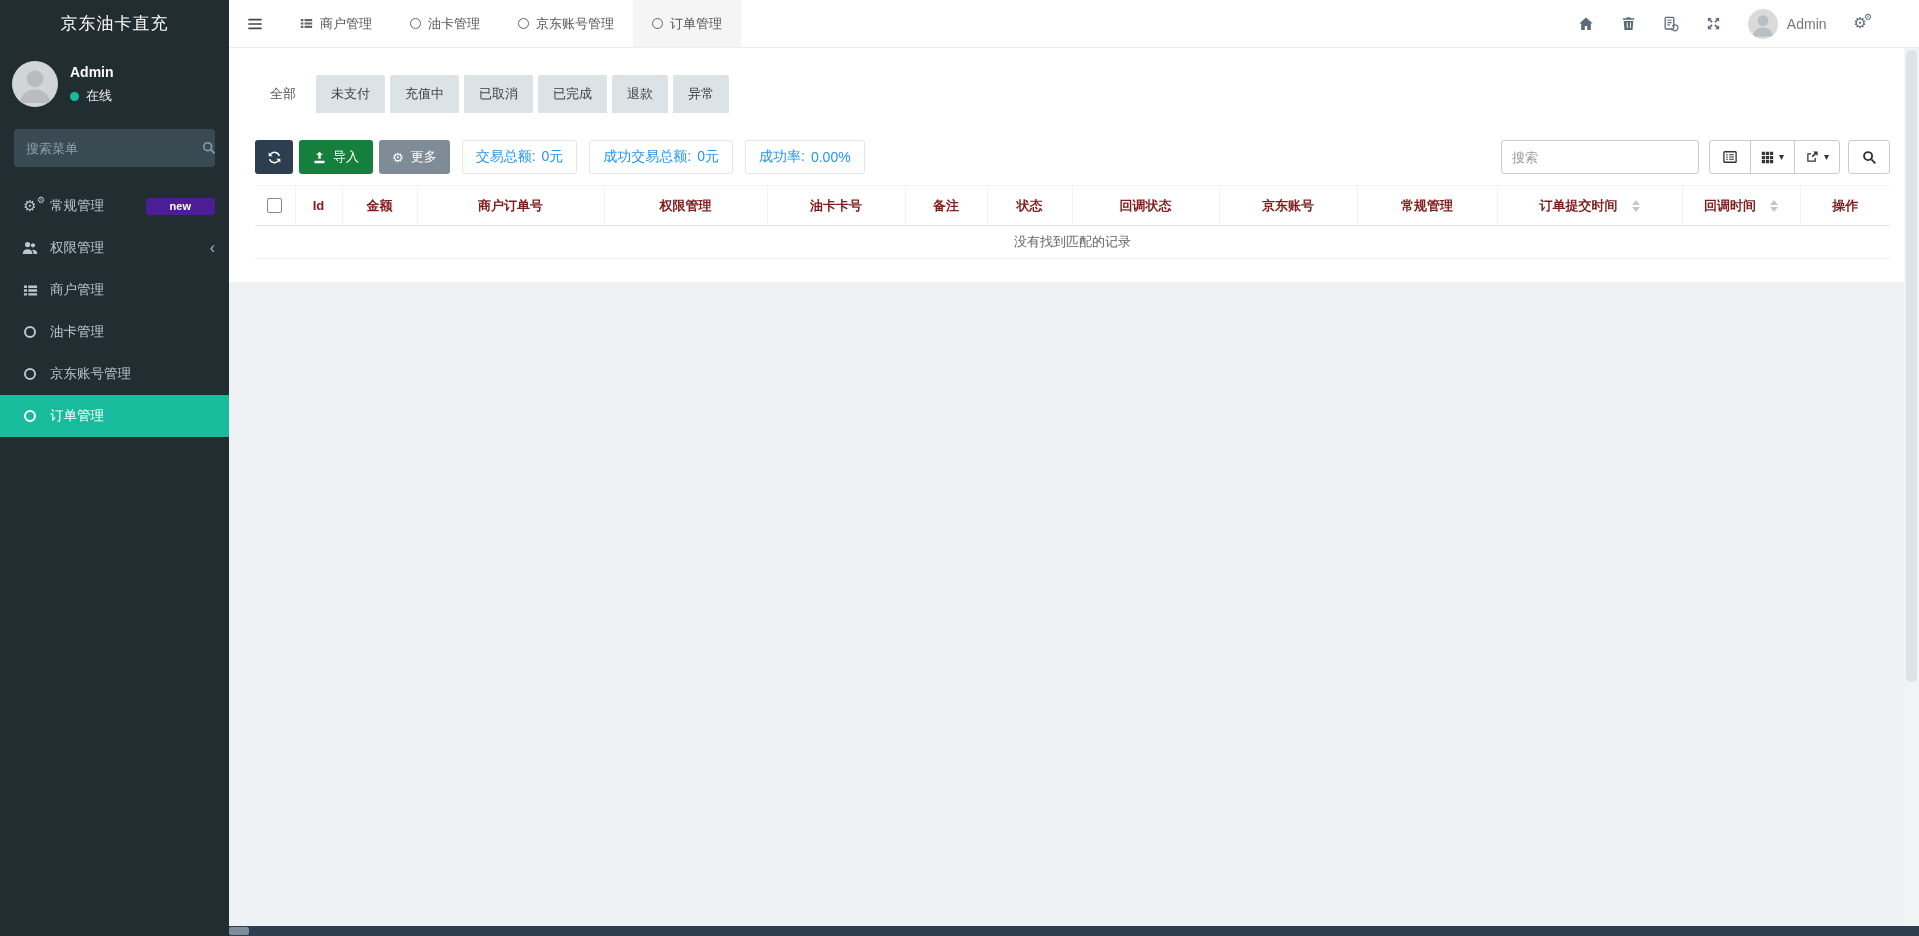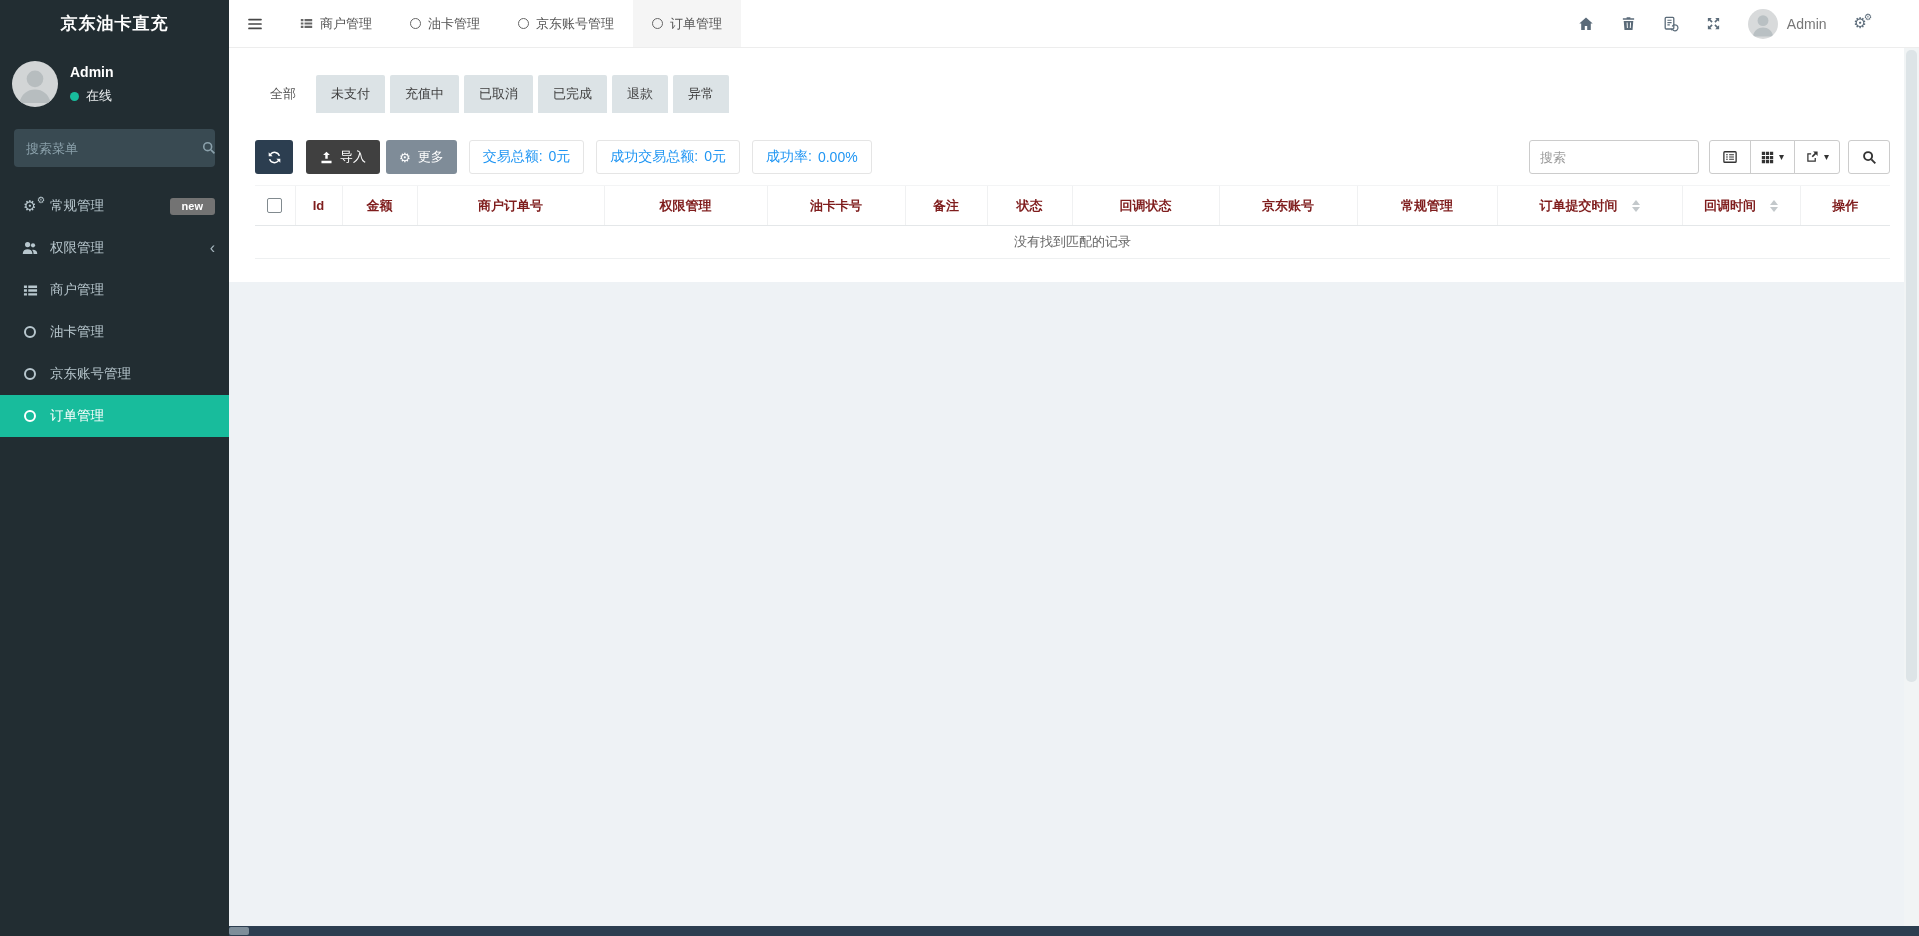--- a/index.html
+++ b/index.html
@@ -2,36 +2,36 @@
 <html><head>
 <meta charset="utf-8">
 <style>
   * { margin:0; padding:0; box-sizing:border-box; }
   html,body { width:1919px; height:936px; overflow:hidden; }
   body { font-family:"Liberation Sans","DejaVu Sans",sans-serif; background:#eef2f5; font-size:13px; }
   .app { display:flex; width:1919px; height:936px; }
 
   
   .sidebar { width:229px; flex-shrink:0; background:#222d32; position:relative; z-index:3; }
-  .brand { height:48px; line-height:48px; text-align:center; color:#fff; font-size:17px; font-weight:bold; letter-spacing:1px; }
+  .brand { height:48px; line-height:48px; text-align:center; color:#fff; font-size:17px; font-weight:normal; letter-spacing:1px; }
   .user-panel { display:flex; padding:13px 12px 10px 12px; }
   .avatar-lg { width:46px; height:46px; border-radius:50%; background:#d2d5d6; overflow:hidden; flex-shrink:0; }
   .user-info { margin-left:12px; padding-top:3px; }
   .user-name { color:#fff; font-weight:bold; font-size:14px; }
   .user-status { margin-top:7px; color:#eceff0; font-size:13px; display:flex; align-items:center; }
   .dot { width:9px; height:9px; border-radius:50%; background:#18bc9c; display:inline-block; margin-right:7px; }
   .menu-search { margin:12px 14px 18px 14px; height:38px; background:#394a52; border-radius:4px; display:flex; align-items:center; padding:0 12px; }
   .menu-search input { flex:1; background:transparent; border:0; outline:0; color:#ccd5d9; font-size:13px; font-family:inherit; }
   .menu-search input::placeholder { color:#8ba1ab; }
   .menu { list-style:none; }
   .menu-item { height:42px; display:flex; align-items:center; padding:0 14px 0 20px; color:#b8c7ce; font-size:13.5px; cursor:pointer; }
   .menu-item .mi-icon { width:20px; margin-right:10px; display:flex; align-items:center; justify-content:center; color:#b8c7ce; }
   .menu-item.active { background:#18bc9c; color:#fff; }
   .menu-item.active .mi-icon { color:#fff; }
-  .badge-new { margin-left:auto; background:#737373; color:#fff; font-size:11px; font-weight:bold; padding:3px 12px; border-radius:3px; line-height:1; }
+  .badge-new { margin-left:auto; background:#4c1d95; color:#fff; font-size:11px; font-weight:bold; padding:3px 24px; border-radius:3px; line-height:1; }
   .chevron-left { margin-left:auto; color:#a6b6be; font-size:16px; line-height:1; }
   .circle-o { display:inline-block; width:12px; height:12px; border:2px solid currentColor; border-radius:50%; }
   .circle-o.sm { width:11px; height:11px; border-width:1.5px; }
   .gear-glyph { font-size:15px; line-height:1; position:relative; font-family:"DejaVu Sans",sans-serif; }
   .gear-glyph .gear-sm { position:absolute; font-size:9px; right:-5px; top:-3px; }
 
   
   .main { flex:1; display:flex; flex-direction:column; position:relative; background:#eef2f5; }
 
   .topbar { height:48px; background:#fff; border-bottom:1px solid #ededed; display:flex; align-items:stretch; }
@@ -49,27 +49,27 @@
   .content { flex:1; position:relative; overflow:hidden; }
   .panel { background:#fff; padding:27px 29px 23px 26px; }
 
   .filter-tabs { display:flex; gap:5px; }
   .ftab { height:38px; line-height:38px; padding:0 15px; background:#dce3e6; color:#404040; font-size:13px; border-radius:2px 2px 0 0; cursor:pointer; }
   .ftab.active { background:#fff; color:#555; }
 
   .toolbar { margin-top:27px; display:flex; align-items:center; }
   .btn { height:34px; border:0; border-radius:3px; display:inline-flex; align-items:center; justify-content:center; font-size:13px; color:#fff; cursor:pointer; font-family:inherit; }
   .btn-refresh { width:38px; background:#2c3e50; }
-  .btn-import { background:#404040; padding:0 14px; gap:7px; margin-left:13px; }
+  .btn-import { background:#15803d; padding:0 14px; gap:7px; margin-left:6px; }
   .btn-more { background:#7f8c98; padding:0 13px; gap:7px; margin-left:6px; }
   .btn .bi { display:flex; align-items:center; }
   .stat-badge { height:34px; display:inline-flex; align-items:center; border:1px solid #e5e5e5; border-radius:3px; background:#fff; padding:0 13px; margin-left:12px; color:#2196f3; font-size:14px; }
   .stat-badge .sv { margin-left:6px; }
   .toolbar-spacer { flex:1; }
-  .search-input { width:170px; height:34px; border:1px solid #ccc; border-radius:3px; padding:0 10px; font-size:13px; color:#555; outline:none; font-family:inherit; background:#fff; }
+  .search-input { width:198px; height:34px; border:1px solid #ccc; border-radius:3px; padding:0 10px; font-size:13px; color:#555; outline:none; font-family:inherit; background:#fff; }
   .search-input::placeholder { color:#999; }
   .view-group { display:flex; margin-left:10px; }
   .vg-btn { height:34px; min-width:42px; padding:0 10px; background:#fff; border:1px solid #ccc; display:inline-flex; align-items:center; justify-content:center; gap:5px; color:#333; cursor:pointer; }
   .vg-btn + .vg-btn { margin-left:-1px; }
   .vg-btn:first-child { border-radius:3px 0 0 3px; }
   .vg-btn:last-child { border-radius:0 3px 3px 0; }
   .caret { font-size:10px; color:#333; line-height:1; }
   .btn-find { margin-left:8px; width:42px; height:34px; background:#fff; border:1px solid #ccc; border-radius:3px; display:inline-flex; align-items:center; justify-content:center; color:#333; cursor:pointer; }
 
   table.grid { width:100%; border-collapse:collapse; table-layout:fixed; margin-top:11px; }

